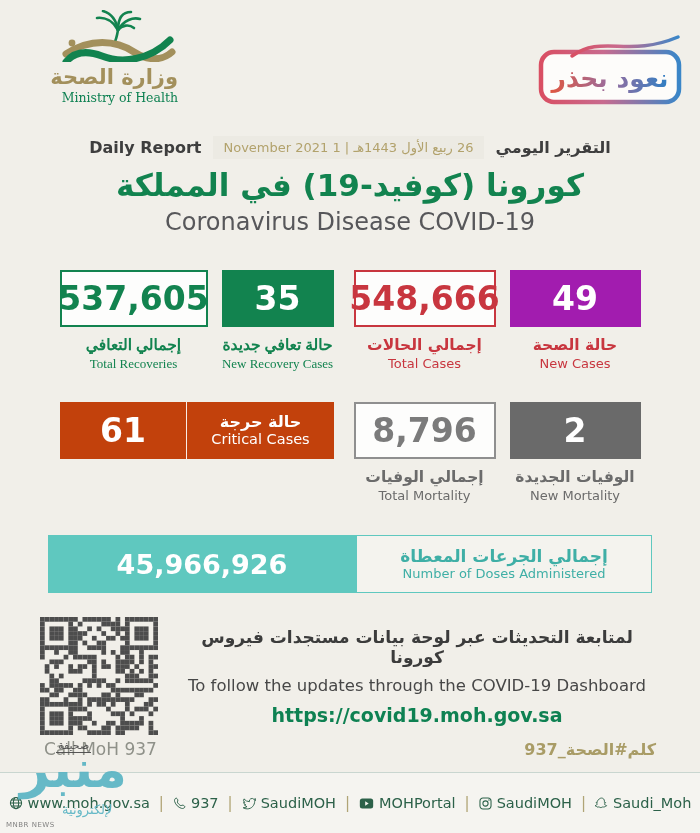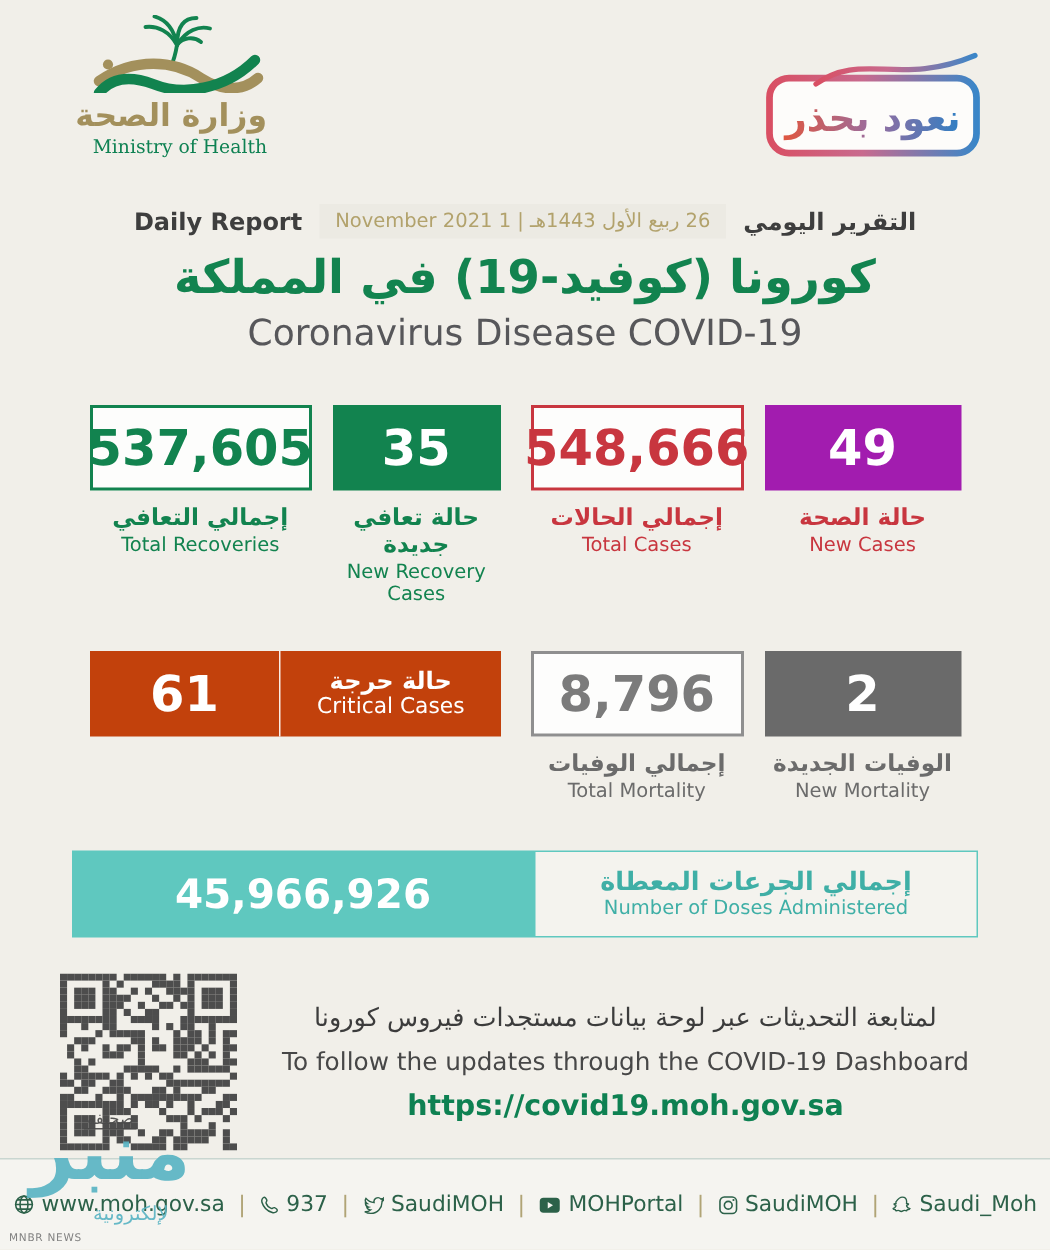--- a/index.html
+++ b/index.html
@@ -9,21 +9,21 @@
     font-family:"DejaVu Sans", sans-serif;
     position:relative;
     overflow:hidden;
     color:#3d3d3d;
   }
   
   .header { position:relative; height:136px; }
   .logo { position:absolute; left:40px; top:10px; width:138px; text-align:right; }
   .logo-ar { color:#a3905c; font-size:21px; font-weight:bold; direction:rtl; line-height:1.1; }
   .logo-en { color:#0e8152; font-size:12.5px; font-family:"DejaVu Serif", serif; margin-top:1px; }
-  .badge { position:absolute; right:44px; top:30px; }
+  .badge { position:absolute; right:16px; top:30px; }
   
   .date-row { display:flex; align-items:center; justify-content:center; gap:12px; margin-top:0; }
   .daily-en { font-size:16px; font-weight:bold; color:#3e3e3e; }
   .date-box { background:#eceae3; color:#b2a26c; font-size:13px; padding:4px 10px; direction:rtl; }
   .daily-ar { font-size:16px; font-weight:bold; color:#3e3e3e; direction:rtl; }
   
   .title-ar { text-align:center; color:#12834f; font-size:31px; font-weight:bold; direction:rtl; margin-top:8px; letter-spacing:0; }
   .title-en { text-align:center; color:#57575a; font-size:24px; margin-top:5px; }
   
   .stats { margin-top:34px; }
@@ -36,40 +36,40 @@
   .outline { background:#fdfdfc; border:2px solid; }
   .outline.green { border-color:#12834f; color:#12834f; }
   .solid.green  { background:#12834f; color:#ffffff; }
   .outline.red  { border-color:#c8363f; color:#c8363f; }
   .solid.red    { background:#a21caf; color:#ffffff; }
   .outline.gray { border-color:#8f8f8f; color:#7b7b7b; }
   .solid.gray   { background:#6a6a6a; color:#ffffff; }
   .card-label { margin-top:9px; }
   .label-ar { font-size:15.5px; font-weight:bold; direction:rtl; }
   .label-en { font-size:13px; margin-top:2px; }
-  .tone-green .label-ar, .tone-green .label-en { color:#12834f; }
+  .tone-green .label-ar, .tone-green .label-en { color:#12834f;font-family:Liberation Serif, serif; }
   .tone-red .label-ar,   .tone-red .label-en   { color:#c8363f; }
   .tone-gray .label-ar,  .tone-gray .label-en  { color:#6b6b6b; }
   
   .banner { width:274px; height:57px; background:#c2410c; color:#fff; display:flex; }
   .banner-num { flex:1; display:flex; align-items:center; justify-content:center; font-size:33px; font-weight:bold; }
   .banner-label { flex:1.15; border-left:1px solid rgba(255,255,255,.9); display:flex; flex-direction:column; align-items:center; justify-content:center; line-height:1.15; }
   .banner-label .b-ar { font-size:16px; font-weight:bold; direction:rtl; }
   .banner-label .b-en { font-size:14.5px; }
   
   .doses { display:flex; width:604px; margin:32px auto 0; height:58px; }
   .doses-value { width:308px; background:#5fc8bf; color:#fff; display:flex; align-items:center; justify-content:center; font-size:27px; font-weight:bold; }
   .doses-label { flex:1; border:1px solid #5fc8bf; background:#f4f3ee; display:flex; flex-direction:column; align-items:center; justify-content:center; line-height:1.2; }
   .doses-ar { color:#3fafa6; font-size:17px; font-weight:bold; direction:rtl; }
   .doses-en { color:#3fafa6; font-size:13px; }
   
   .qr-section { display:flex; align-items:center; gap:16px; margin:24px 40px 0; }
   .qr-box { width:118px; height:118px; flex:0 0 auto; }
   .dash-text { flex:1; text-align:center; }
-  .dash-ar { font-size:17px; font-weight:normal; color:#3c3c3c; direction:rtl; }
+  .dash-ar { font-size:17px; font-weight:bold; color:#3c3c3c; direction:rtl; }
   .dash-en { font-size:16.5px; color:#474747; margin-top:9px; }
   .dash-url { font-size:19px; color:#0e8152; font-weight:bold; margin-top:9px; text-decoration:none; display:inline-block; }
   
   .call-row { display:flex; justify-content:space-between; align-items:center; margin:4px 44px 0 44px; }
   .call-en { color:#8f9189; font-size:17px; }
   .call-ar { color:#a99c66; font-size:16px; font-weight:bold; direction:rtl; }
   .footer { position:absolute; left:0; right:0; bottom:0; height:61px; background:#f5f4f0; border-top:1px solid #c9d6d0;
             display:flex; align-items:center; justify-content:center; gap:9px; }
   .f-item { display:flex; align-items:center; gap:5px; color:#2c6149; font-size:14.5px; }
   .f-item svg { display:block; }

